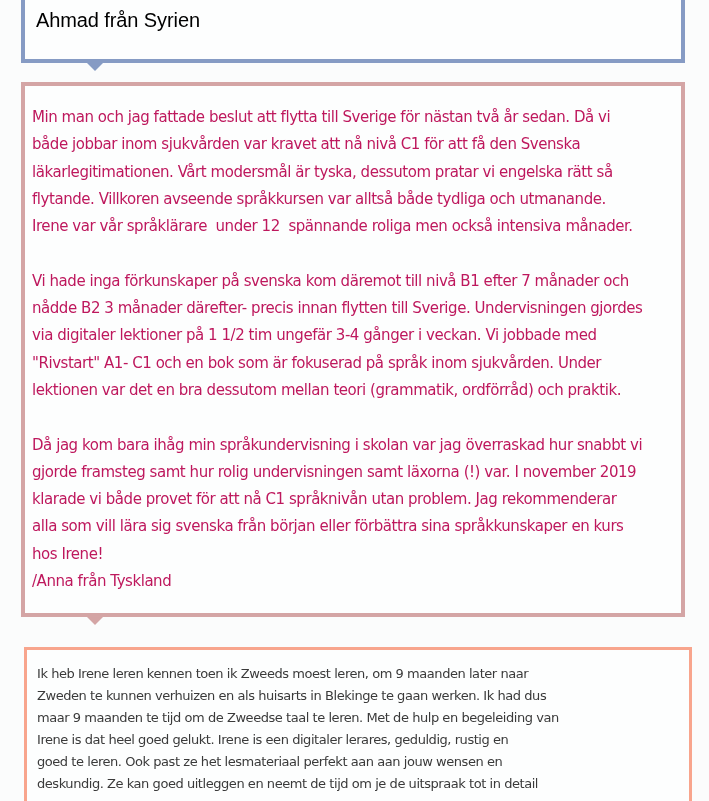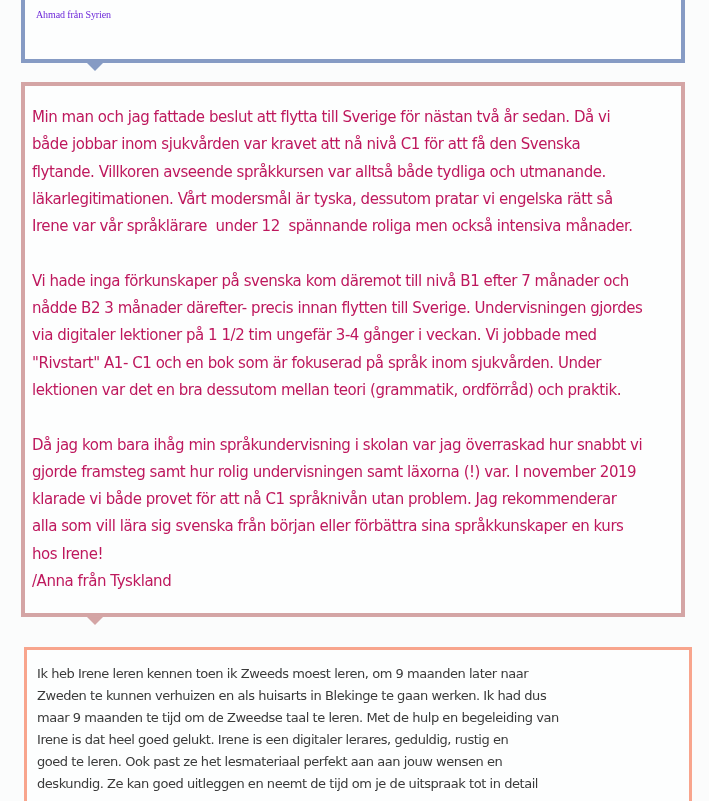--- a/index.html
+++ b/index.html
@@ -18,22 +18,22 @@
     .box1 { left: 21px; top: -10px; width: 664px; height: 73px; border: 4px solid #869bc4; border-top: none; }
     .box2 { left: 21px; top: 82px; width: 664px; height: 535px; border: 4px solid #d4a5a5; }
     .box3 { left: 24px; top: 647px; width: 668px; height: 180px; border: 3px solid #f8a58d; border-bottom: none; }
 
     .arrow { position: absolute; width: 0; height: 0; border-left: 8px solid transparent; border-right: 8px solid transparent; }
     .arrow1 { left: 87px; top: 63px; border-top: 8px solid #869bc4; }
     .arrow2 { left: 87px; top: 617px; border-top: 8px solid #d4a5a5; }
 
     .author1 {
       position: absolute; left: 36px; top: 9px;
-      font-size: 10px; color: #6d28d9;
-      font-family: Liberation Serif, serif;
+      font-size: 20px; color: #000000;
+      font-family: Liberation Sans, sans-serif;
       letter-spacing: -0.1px;
     }
     .box2-content {
       position: absolute; left: 32px; top: 104px; width: 640px;
       font-size: 15px; line-height: 27.3px; color: #be185d;
       letter-spacing: -0.45px;
     }
     .box2-content p { margin: 0; white-space: pre-wrap; }
     .box2-content .para { margin-bottom: 27.3px; }
     .box3-content {
@@ -48,22 +48,22 @@
 
 <div class="box box1"></div>
 <div class="author1">Ahmad från Syrien</div>
 <div class="arrow arrow1"></div>
 
 <div class="box box2"></div>
 <div class="box2-content">
   <div class="para">
     <p>Min man och jag fattade beslut att flytta till Sverige för nästan två år sedan. Då vi</p>
     <p>både jobbar inom sjukvården var kravet att nå nivå C1 för att få den Svenska</p>
+    <p>läkarlegitimationen. Vårt modersmål är tyska, dessutom pratar vi engelska rätt så</p>
     <p>flytande. Villkoren avseende språkkursen var alltså både tydliga och utmanande.</p>
-    <p>läkarlegitimationen. Vårt modersmål är tyska, dessutom pratar vi engelska rätt så</p>
     <p>Irene var vår språklärare  under 12  spännande roliga men också intensiva månader.</p>
   </div>
   <div class="para">
     <p>Vi hade inga förkunskaper på svenska kom däremot till nivå B1 efter 7 månader och</p>
     <p>nådde B2 3 månader därefter- precis innan flytten till Sverige. Undervisningen gjordes</p>
     <p>via digitaler lektioner på 1 1/2 tim ungefär 3-4 gånger i veckan. Vi jobbade med</p>
     <p>"Rivstart" A1- C1 och en bok som är fokuserad på språk inom sjukvården. Under</p>
     <p>lektionen var det en bra dessutom mellan teori (grammatik, ordförråd) och praktik.</p>
   </div>
   <div>

